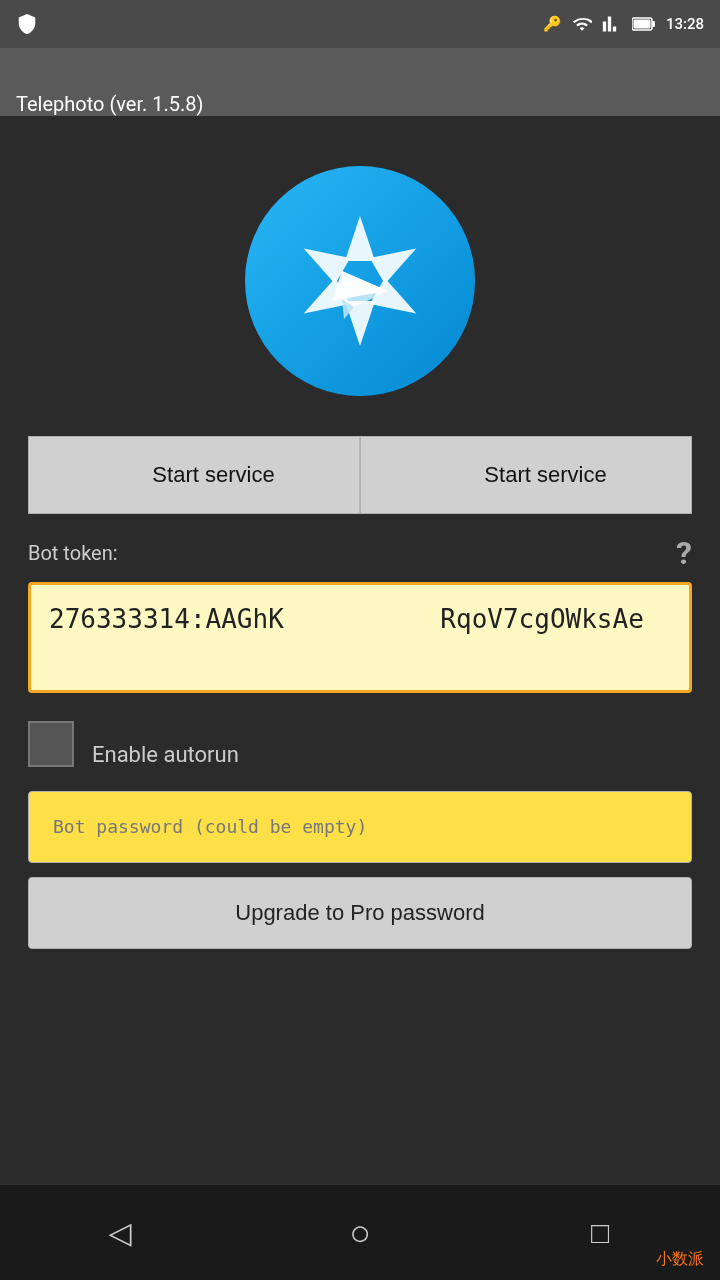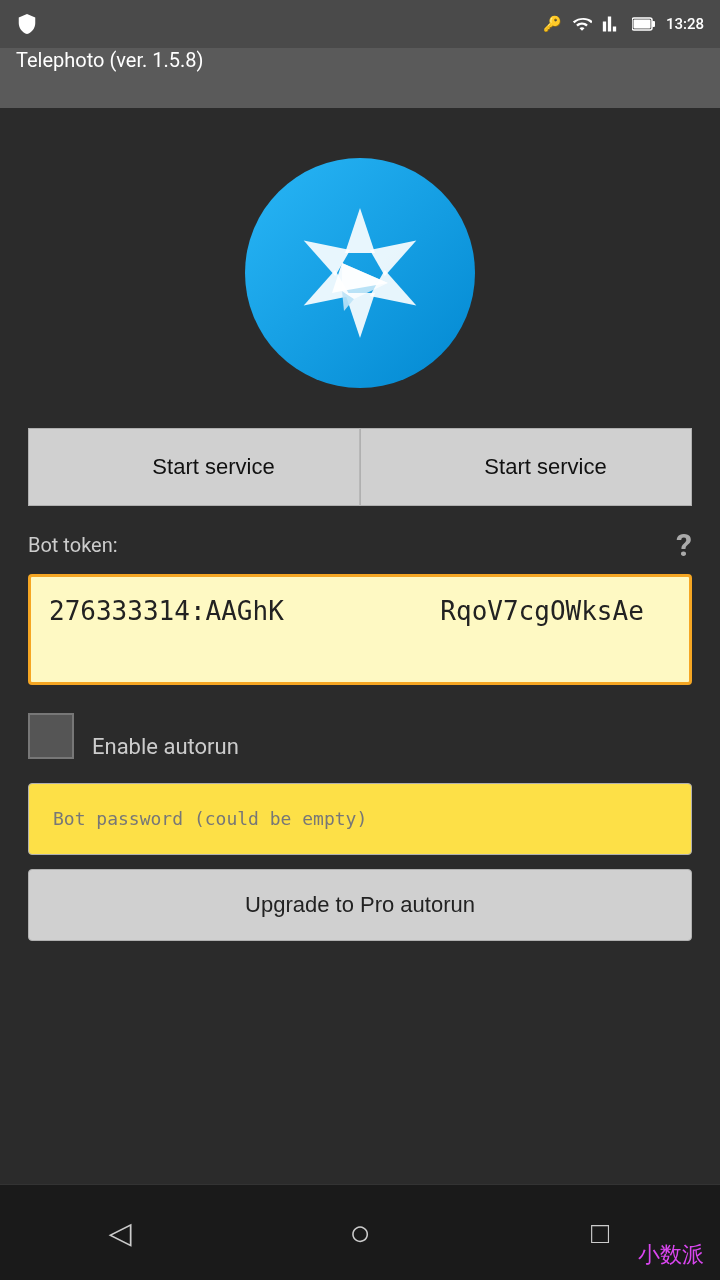--- a/index.html
+++ b/index.html
@@ -36,23 +36,23 @@
       align-items: center;
       gap: 10px;
       color: white;
       font-size: 15px;
       font-weight: 500;
     }
 
     
     .title-bar {
       background: #5a5a5a;
-      height: 60px;
-      display: flex;
-      align-items: flex-start;
+      height: 68px;
+      display: flex;
+      align-items: flex-end;
       padding: 0 16px;
       flex-shrink: 0;
     }
 
     .title-bar-text {
       color: white;
       font-size: 20px;
       font-weight: 400;
     }
 
@@ -240,22 +240,22 @@
     
     .logo-svg {
       width: 200px;
       height: 200px;
     }
 
     .watermark-text {
       position: absolute;
       bottom: 10px;
       right: 16px;
-      color: #d946ef;
-      font-size: 22px;
+      color: #f97316;
+      font-size: 16px;
     }
   </style>
 </head>
 <body>
 
 <div class="status-bar">
   <div class="status-bar-left">
     <svg width="22" height="22" viewBox="0 0 24 24" fill="white">
       <path d="M12 1L3 5v6c0 5.55 3.84 10.74 9 12 5.16-1.26 9-6.45 9-12V5l-9-4z"></path>
     </svg>
@@ -316,21 +316,21 @@
 
   <textarea class="token-input" spellcheck="false" style="">276333314:AAGhK          RqoV7cgOWksAe</textarea>
 
   <div class="autorun-row">
     <input type="checkbox" class="autorun-checkbox" style="">
     <span class="autorun-label">Enable autorun</span>
   </div>
 
   <input type="password" class="password-input" placeholder="Bot password (could be empty)" style="">
 
-  <button class="upgrade-btn">Upgrade to Pro autorun</button>
+  <button class="upgrade-btn">Upgrade to Pro password</button>
 
 </div>
 
 <div class="nav-bar">
   <div class="nav-btn">
     <span class="nav-icon">◁</span>
   </div>
   <div class="nav-btn">
     <span class="nav-icon" style="font-size:36px;">○</span>
   </div>

